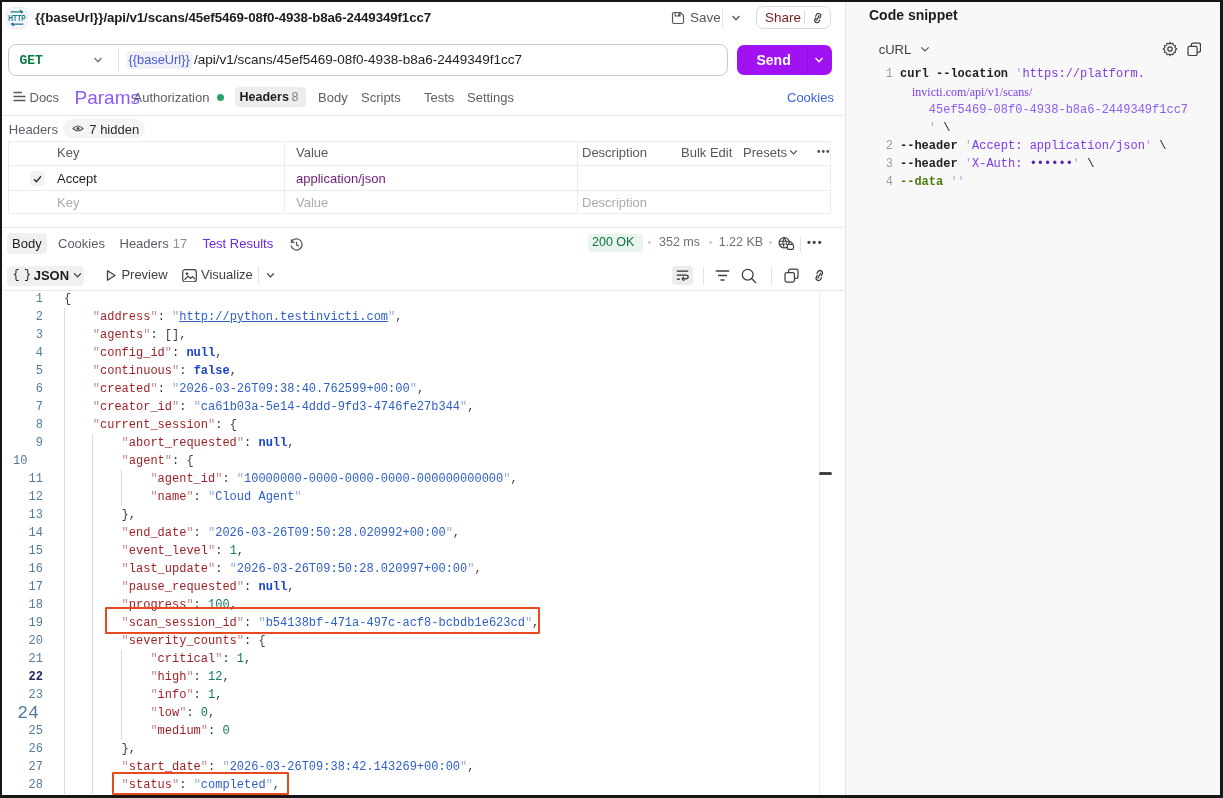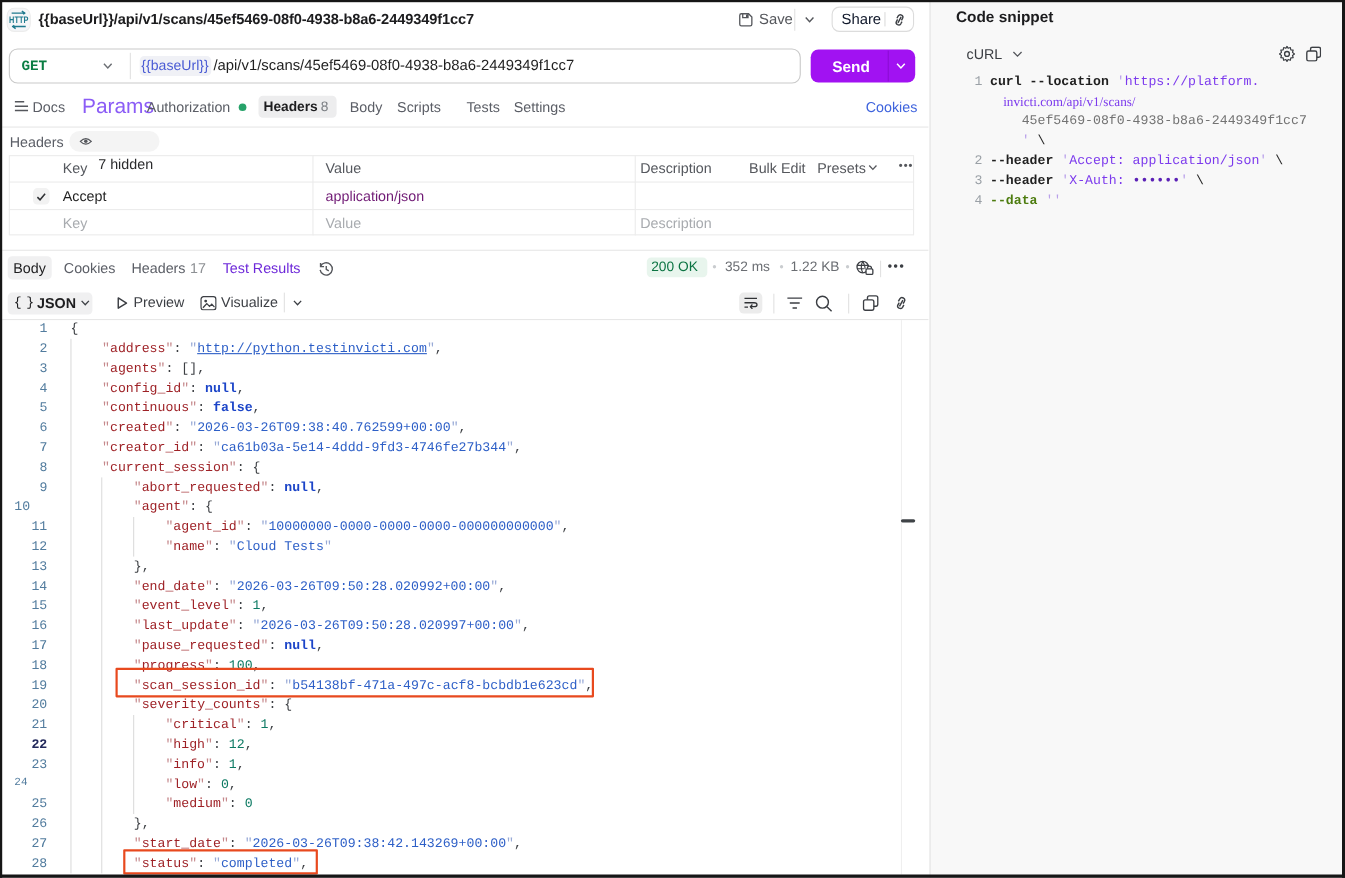--- a/index.html
+++ b/index.html
@@ -13,21 +13,21 @@
 <svg style="position:absolute;left:671px;top:11px;" width="14" height="14" viewBox="0 0 14 14" fill="none">
     <path d="M1.5 3 Q1.5 1.5 3 1.5 H9.5 L12.5 4.5 V11 Q12.5 12.5 11 12.5 H3 Q1.5 12.5 1.5 11 Z" stroke="#55575c" stroke-width="1.2"></path>
     <path d="M4.2 1.8 V5 H9 V1.8 M7.8 2.2 V4.4" stroke="#55575c" stroke-width="1.2"></path>
   </svg>
 <div style="position:absolute;left:690px;top:9.2px;line-height:17.5px;font-size:13.5px;color:#55575c;font-weight:400;font-family:'Liberation Sans', sans-serif;white-space:pre;">Save</div>
 <div style="position:absolute;left:722px;top:8px;width:1px;height:20px;background:#e2e2e2;"></div>
 <svg style="position:absolute;left:731px;top:14px;" width="10" height="8" viewBox="0 0 10 8" fill="none">
     <path d="M1.5 2 L5 5.8 L8.5 2" stroke="#55575c" stroke-width="1.3"></path>
   </svg>
 <div style="position:absolute;left:756px;top:6px;width:75px;height:23px;border:1px solid #dcdcdc;border-radius:7px;box-sizing:border-box;background:#fff;"></div>
-<div style="position:absolute;left:765px;top:9.2px;line-height:17.5px;font-size:13.5px;color:#0f172a;font-weight:400;font-family:'Liberation Sans', sans-serif;white-space:pre;">Share</div>
+<div style="position:absolute;left:765px;top:9.2px;line-height:17.5px;font-size:13.5px;color:#7f1d1d;font-weight:400;font-family:'Liberation Sans', sans-serif;white-space:pre;">Share</div>
 <div style="position:absolute;left:804px;top:11px;width:1px;height:13px;background:#dcdcdc;"></div>
 <svg style="position:absolute;left:811px;top:12px;" width="13" height="12" viewBox="0 0 13 12" fill="none">
     <path d="M5.3 8.8 L8.2 3.4 M4.4 4.6 L5.6 2.5 Q6.7 0.8 8.6 1.7 Q10.5 2.7 9.6 4.5 L8.5 6.5 M9 7.6 L7.9 9.6 Q6.8 11.3 4.9 10.4 Q3 9.4 3.9 7.6 L5 5.6" stroke="#3c3f44" stroke-width="1.25"></path>
   </svg>
 <div style="position:absolute;left:8px;top:44px;width:720px;height:31.5px;border:1px solid #c9c9c9;border-radius:8px;box-sizing:border-box;background:#fff;"></div>
 <div style="position:absolute;left:19.5px;top:51.5px;line-height:17px;font-size:13px;color:#0a7d43;font-weight:700;font-family:Liberation Mono, monospace;white-space:pre;">GET</div>
 <svg style="position:absolute;left:93px;top:56px;" width="10" height="8" viewBox="0 0 10 8" fill="none">
     <path d="M1.5 2 L5 5.8 L8.5 2" stroke="#6b6e73" stroke-width="1.3"></path>
   </svg>
 <div style="position:absolute;left:118px;top:48px;width:1px;height:24px;background:#e2e2e2;"></div>
@@ -55,21 +55,21 @@
 <div style="position:absolute;left:424px;top:88.5px;line-height:17px;font-size:13px;color:#5b5e66;font-weight:400;font-family:'Liberation Sans', sans-serif;white-space:pre;">Tests</div>
 <div style="position:absolute;left:467px;top:88.5px;line-height:17px;font-size:13px;color:#5b5e66;font-weight:400;font-family:'Liberation Sans', sans-serif;white-space:pre;">Settings</div>
 <div style="position:absolute;left:787px;top:88.5px;line-height:17px;font-size:13px;color:#3e63dd;font-weight:400;font-family:'Liberation Sans', sans-serif;white-space:pre;">Cookies</div>
 <div style="position:absolute;left:2px;top:115px;width:842px;height:1px;background:#e7e7e7;"></div>
 <div style="position:absolute;left:8.8px;top:120.5px;line-height:17px;font-size:13px;color:#5b5e66;font-weight:400;font-family:'Liberation Sans', sans-serif;white-space:pre;">Headers</div>
 <div style="position:absolute;left:62.8px;top:119px;width:82.5px;height:18.7px;background:#f4f4f4;border-radius:9.3px;"></div>
 <svg style="position:absolute;left:71.6px;top:123px;" width="12" height="11" viewBox="0 0 12 11" fill="none">
     <path d="M1 5.5 Q6 0.5 11 5.5 Q6 10.5 1 5.5 Z" stroke="#55575c" stroke-width="1.1"></path>
     <circle cx="6" cy="5.5" r="1.6" fill="#55575c"></circle>
   </svg>
-<div style="position:absolute;left:89.3px;top:120.5px;line-height:17px;font-size:13px;color:#2a2a2c;font-weight:400;font-family:'Liberation Sans', sans-serif;white-space:pre;margin-top:20px;">7 hidden</div>
+<div style="position:absolute;left:89.3px;top:120.5px;line-height:17px;font-size:13px;color:#2a2a2c;font-weight:400;font-family:'Liberation Sans', sans-serif;white-space:pre;">7 hidden</div>
 <div style="position:absolute;left:8px;top:140.5px;width:823.4px;height:73.5px;border:1px solid #ececec;box-sizing:border-box;"></div>
 <div style="position:absolute;left:8px;top:164.6px;width:823.4px;height:1px;background:#ececec;"></div>
 <div style="position:absolute;left:8px;top:189.6px;width:823.4px;height:1px;background:#ececec;"></div>
 <div style="position:absolute;left:284px;top:140.5px;width:1px;height:73.5px;background:#ececec;"></div>
 <div style="position:absolute;left:577px;top:140.5px;width:1px;height:73.5px;background:#ececec;"></div>
 <div style="position:absolute;left:57px;top:144.0px;line-height:17px;font-size:13px;color:#55585e;font-weight:400;font-family:'Liberation Sans', sans-serif;white-space:pre;">Key</div>
 <div style="position:absolute;left:296px;top:144.0px;line-height:17px;font-size:13px;color:#55585e;font-weight:400;font-family:'Liberation Sans', sans-serif;white-space:pre;">Value</div>
 <div style="position:absolute;left:582px;top:144.0px;line-height:17px;font-size:13px;color:#55585e;font-weight:400;font-family:'Liberation Sans', sans-serif;white-space:pre;">Description</div>
 <div style="position:absolute;left:681px;top:144.0px;line-height:17px;font-size:13px;color:#55575c;font-weight:400;font-family:'Liberation Sans', sans-serif;white-space:pre;">Bulk Edit</div>
 <div style="position:absolute;left:743px;top:144.0px;line-height:17px;font-size:13px;color:#55575c;font-weight:400;font-family:'Liberation Sans', sans-serif;white-space:pre;">Presets</div>
@@ -176,21 +176,21 @@
 <div style="position:absolute;left:92.8px;top:398px;line-height:18px;font-size:12px;font-family:'Liberation Mono', monospace;white-space:pre;"><span class="kq">"</span><span class="k">creator_id</span><span class="kq">"</span><span class="p">: </span><span class="sq">"</span><span class="s">ca61b03a-5e14-4ddd-9fd3-4746fe27b344</span><span class="sq">"</span><span class="p">,</span></div>
 <div style="position:absolute;left:13px;top:416px;width:30px;text-align:right;line-height:18px;font-size:12px;color:#527c9e;font-weight:400;font-family:'Liberation Mono', monospace;">8</div>
 <div style="position:absolute;left:92.8px;top:416px;line-height:18px;font-size:12px;font-family:'Liberation Mono', monospace;white-space:pre;"><span class="kq">"</span><span class="k">current_session</span><span class="kq">"</span><span class="p">: {</span></div>
 <div style="position:absolute;left:13px;top:434px;width:30px;text-align:right;line-height:18px;font-size:12px;color:#527c9e;font-weight:400;font-family:'Liberation Mono', monospace;">9</div>
 <div style="position:absolute;left:121.6px;top:434px;line-height:18px;font-size:12px;font-family:'Liberation Mono', monospace;white-space:pre;"><span class="kq">"</span><span class="k">abort_requested</span><span class="kq">"</span><span class="p">: </span><span class="b">null</span><span class="p">,</span></div>
 <div style="position:absolute;left:13px;top:452px;width:30px;text-align:left;line-height:18px;font-size:12px;color:#527c9e;font-weight:400;font-family:'Liberation Mono', monospace;">10</div>
 <div style="position:absolute;left:121.6px;top:452px;line-height:18px;font-size:12px;font-family:'Liberation Mono', monospace;white-space:pre;"><span class="kq">"</span><span class="k">agent</span><span class="kq">"</span><span class="p">: {</span></div>
 <div style="position:absolute;left:13px;top:470px;width:30px;text-align:right;line-height:18px;font-size:12px;color:#527c9e;font-weight:400;font-family:'Liberation Mono', monospace;">11</div>
 <div style="position:absolute;left:150.4px;top:470px;line-height:18px;font-size:12px;font-family:'Liberation Mono', monospace;white-space:pre;"><span class="kq">"</span><span class="k">agent_id</span><span class="kq">"</span><span class="p">: </span><span class="sq">"</span><span class="s">10000000-0000-0000-0000-000000000000</span><span class="sq">"</span><span class="p">,</span></div>
 <div style="position:absolute;left:13px;top:488px;width:30px;text-align:right;line-height:18px;font-size:12px;color:#527c9e;font-weight:400;font-family:'Liberation Mono', monospace;">12</div>
-<div style="position:absolute;left:150.4px;top:488px;line-height:18px;font-size:12px;font-family:'Liberation Mono', monospace;white-space:pre;"><span class="kq">"</span><span class="k">name</span><span class="kq">"</span><span class="p">: </span><span class="sq">"</span><span class="s">Cloud Tests</span><span class="sq">"</span></div>
+<div style="position:absolute;left:150.4px;top:488px;line-height:18px;font-size:12px;font-family:'Liberation Mono', monospace;white-space:pre;"><span class="kq">"</span><span class="k">name</span><span class="kq">"</span><span class="p">: </span><span class="sq">"</span><span class="s">Cloud Agent</span><span class="sq">"</span></div>
 <div style="position:absolute;left:13px;top:506px;width:30px;text-align:right;line-height:18px;font-size:12px;color:#527c9e;font-weight:400;font-family:'Liberation Mono', monospace;">13</div>
 <div style="position:absolute;left:121.6px;top:506px;line-height:18px;font-size:12px;font-family:'Liberation Mono', monospace;white-space:pre;"><span class="p">},</span></div>
 <div style="position:absolute;left:13px;top:524px;width:30px;text-align:right;line-height:18px;font-size:12px;color:#527c9e;font-weight:400;font-family:'Liberation Mono', monospace;">14</div>
 <div style="position:absolute;left:121.6px;top:524px;line-height:18px;font-size:12px;font-family:'Liberation Mono', monospace;white-space:pre;"><span class="kq">"</span><span class="k">end_date</span><span class="kq">"</span><span class="p">: </span><span class="sq">"</span><span class="s">2026-03-26T09:50:28.020992+00:00</span><span class="sq">"</span><span class="p">,</span></div>
 <div style="position:absolute;left:13px;top:542px;width:30px;text-align:right;line-height:18px;font-size:12px;color:#527c9e;font-weight:400;font-family:'Liberation Mono', monospace;">15</div>
 <div style="position:absolute;left:121.6px;top:542px;line-height:18px;font-size:12px;font-family:'Liberation Mono', monospace;white-space:pre;"><span class="kq">"</span><span class="k">event_level</span><span class="kq">"</span><span class="p">: </span><span class="n">1</span><span class="p">,</span></div>
 <div style="position:absolute;left:13px;top:560px;width:30px;text-align:right;line-height:18px;font-size:12px;color:#527c9e;font-weight:400;font-family:'Liberation Mono', monospace;">16</div>
 <div style="position:absolute;left:121.6px;top:560px;line-height:18px;font-size:12px;font-family:'Liberation Mono', monospace;white-space:pre;"><span class="kq">"</span><span class="k">last_update</span><span class="kq">"</span><span class="p">: </span><span class="sq">"</span><span class="s">2026-03-26T09:50:28.020997+00:00</span><span class="sq">"</span><span class="p">,</span></div>
 <div style="position:absolute;left:13px;top:578px;width:30px;text-align:right;line-height:18px;font-size:12px;color:#527c9e;font-weight:400;font-family:'Liberation Mono', monospace;">17</div>
 <div style="position:absolute;left:121.6px;top:578px;line-height:18px;font-size:12px;font-family:'Liberation Mono', monospace;white-space:pre;"><span class="kq">"</span><span class="k">pause_requested</span><span class="kq">"</span><span class="p">: </span><span class="b">null</span><span class="p">,</span></div>
@@ -199,21 +199,21 @@
 <div style="position:absolute;left:13px;top:614px;width:30px;text-align:right;line-height:18px;font-size:12px;color:#527c9e;font-weight:400;font-family:'Liberation Mono', monospace;">19</div>
 <div style="position:absolute;left:121.6px;top:614px;line-height:18px;font-size:12px;font-family:'Liberation Mono', monospace;white-space:pre;"><span class="kq">"</span><span class="k">scan_session_id</span><span class="kq">"</span><span class="p">: </span><span class="sq">"</span><span class="s">b54138bf-471a-497c-acf8-bcbdb1e623cd</span><span class="sq">"</span><span class="p">,</span></div>
 <div style="position:absolute;left:13px;top:632px;width:30px;text-align:right;line-height:18px;font-size:12px;color:#527c9e;font-weight:400;font-family:'Liberation Mono', monospace;">20</div>
 <div style="position:absolute;left:121.6px;top:632px;line-height:18px;font-size:12px;font-family:'Liberation Mono', monospace;white-space:pre;"><span class="kq">"</span><span class="k">severity_counts</span><span class="kq">"</span><span class="p">: {</span></div>
 <div style="position:absolute;left:13px;top:650px;width:30px;text-align:right;line-height:18px;font-size:12px;color:#527c9e;font-weight:400;font-family:'Liberation Mono', monospace;">21</div>
 <div style="position:absolute;left:150.4px;top:650px;line-height:18px;font-size:12px;font-family:'Liberation Mono', monospace;white-space:pre;"><span class="kq">"</span><span class="k">critical</span><span class="kq">"</span><span class="p">: </span><span class="n">1</span><span class="p">,</span></div>
 <div style="position:absolute;left:13px;top:668px;width:30px;text-align:right;line-height:18px;font-size:12px;color:#232a5c;font-weight:700;font-family:'Liberation Mono', monospace;">22</div>
 <div style="position:absolute;left:150.4px;top:668px;line-height:18px;font-size:12px;font-family:'Liberation Mono', monospace;white-space:pre;"><span class="kq">"</span><span class="k">high</span><span class="kq">"</span><span class="p">: </span><span class="n">12</span><span class="p">,</span></div>
 <div style="position:absolute;left:13px;top:686px;width:30px;text-align:right;line-height:18px;font-size:12px;color:#527c9e;font-weight:400;font-family:'Liberation Mono', monospace;">23</div>
 <div style="position:absolute;left:150.4px;top:686px;line-height:18px;font-size:12px;font-family:'Liberation Mono', monospace;white-space:pre;"><span class="kq">"</span><span class="k">info</span><span class="kq">"</span><span class="p">: </span><span class="n">1</span><span class="p">,</span></div>
-<div style="position:absolute;left:13px;top:704px;width:30px;text-align:left;line-height:18px;font-size:10px;color:#527c9e;font-weight:400;font-family:'Liberation Mono', monospace;">24</div>
+<div style="position:absolute;left:13px;top:704px;width:30px;text-align:center;line-height:18px;font-size:18px;color:#527c9e;font-weight:400;font-family:'Liberation Mono', monospace;">24</div>
 <div style="position:absolute;left:150.4px;top:704px;line-height:18px;font-size:12px;font-family:'Liberation Mono', monospace;white-space:pre;"><span class="kq">"</span><span class="k">low</span><span class="kq">"</span><span class="p">: </span><span class="n">0</span><span class="p">,</span></div>
 <div style="position:absolute;left:13px;top:722px;width:30px;text-align:right;line-height:18px;font-size:12px;color:#527c9e;font-weight:400;font-family:'Liberation Mono', monospace;">25</div>
 <div style="position:absolute;left:150.4px;top:722px;line-height:18px;font-size:12px;font-family:'Liberation Mono', monospace;white-space:pre;"><span class="kq">"</span><span class="k">medium</span><span class="kq">"</span><span class="p">: </span><span class="n">0</span></div>
 <div style="position:absolute;left:13px;top:740px;width:30px;text-align:right;line-height:18px;font-size:12px;color:#527c9e;font-weight:400;font-family:'Liberation Mono', monospace;">26</div>
 <div style="position:absolute;left:121.6px;top:740px;line-height:18px;font-size:12px;font-family:'Liberation Mono', monospace;white-space:pre;"><span class="p">},</span></div>
 <div style="position:absolute;left:13px;top:758px;width:30px;text-align:right;line-height:18px;font-size:12px;color:#527c9e;font-weight:400;font-family:'Liberation Mono', monospace;">27</div>
 <div style="position:absolute;left:121.6px;top:758px;line-height:18px;font-size:12px;font-family:'Liberation Mono', monospace;white-space:pre;"><span class="kq">"</span><span class="k">start_date</span><span class="kq">"</span><span class="p">: </span><span class="sq">"</span><span class="s">2026-03-26T09:38:42.143269+00:00</span><span class="sq">"</span><span class="p">,</span></div>
 <div style="position:absolute;left:13px;top:776px;width:30px;text-align:right;line-height:18px;font-size:12px;color:#527c9e;font-weight:400;font-family:'Liberation Mono', monospace;">28</div>
 <div style="position:absolute;left:121.6px;top:776px;line-height:18px;font-size:12px;font-family:'Liberation Mono', monospace;white-space:pre;"><span class="kq">"</span><span class="k">status</span><span class="kq">"</span><span class="p">: </span><span class="sq">"</span><span class="s">completed</span><span class="sq">"</span><span class="p">,</span></div>
 <div style="position:absolute;left:105px;top:606.5px;width:435px;height:27.5px;border:2.5px solid #e8491e;box-sizing:border-box;border-radius:1px;"></div>
@@ -227,21 +227,21 @@
     <circle cx="8" cy="8" r="2.2" stroke="#3c3f44" stroke-width="1.25"></circle>
     <path d="M8 1.2 L9 2.9 L11 2.2 L11.5 4.3 L13.6 4.5 L13 6.6 L14.8 8 L13 9.4 L13.6 11.5 L11.5 11.7 L11 13.8 L9 13.1 L8 14.8 L7 13.1 L5 13.8 L4.5 11.7 L2.4 11.5 L3 9.4 L1.2 8 L3 6.6 L2.4 4.5 L4.5 4.3 L5 2.2 L7 2.9 Z" stroke="#3c3f44" stroke-width="1.1" stroke-linejoin="round"></path>
   </svg>
 <svg style="position:absolute;left:1186.5px;top:41.5px;" width="14.5" height="14.5" viewBox="0 0 14.5 14.5" fill="none">
     <path d="M4.4 4.4 V2.6 Q4.4 1 6 1 H11.9 Q13.5 1 13.5 2.6 V8.5 Q13.5 10.1 11.9 10.1 H10.1" stroke="#3c3f44" stroke-width="1.25"></path>
     <rect x="1" y="4.4" width="9.1" height="9.1" rx="1.6" stroke="#3c3f44" stroke-width="1.25"></rect>
   </svg>
 <div style="position:absolute;left:875px;top:65px;width:18px;text-align:right;line-height:18px;font-size:12px;color:#9aa0a6;font-family:'Liberation Mono', monospace;">1</div>
 <div style="position:absolute;left:900px;top:65px;line-height:18px;font-size:12px;font-family:'Liberation Mono', monospace;white-space:pre;"><span style="color:#1f1f1f;font-weight:bold;">curl</span><span style="color:#1f1f1f;"> </span><span style="color:#1f1f1f;font-weight:bold;">--location</span><span style="color:#1f1f1f;"> </span><span style="color:#b9a0ea;">'</span><span style="color:#7c3aed;">https://platform.</span></div>
 <div style="position:absolute;left:900px;top:83px;line-height:18px;font-size:12px;font-family:Liberation Serif, serif;white-space:pre;"><span style="color:#7c3aed;">    invicti.com/api/v1/scans/</span></div>
-<div style="position:absolute;left:900px;top:101px;line-height:18px;font-size:12px;font-family:'Liberation Mono', monospace;white-space:pre;"><span style="color:#737373;text-align:center;">    45ef5469-08f0-4938-b8a6-2449349f1cc7</span></div>
+<div style="position:absolute;left:900px;top:101px;line-height:18px;font-size:12px;font-family:'Liberation Mono', monospace;white-space:pre;"><span style="color:#8b5cf6;text-align:center;">    45ef5469-08f0-4938-b8a6-2449349f1cc7</span></div>
 <div style="position:absolute;left:900px;top:119px;line-height:18px;font-size:12px;font-family:'Liberation Mono', monospace;white-space:pre;"><span style="color:#b9a0ea;">    '</span><span style="color:#1f1f1f;"> \</span></div>
 <div style="position:absolute;left:875px;top:137px;width:18px;text-align:right;line-height:18px;font-size:12px;color:#9aa0a6;font-family:'Liberation Mono', monospace;">2</div>
 <div style="position:absolute;left:900px;top:137px;line-height:18px;font-size:12px;font-family:'Liberation Mono', monospace;white-space:pre;"><span style="color:#1f1f1f;font-weight:bold;">--header</span><span style="color:#1f1f1f;"> </span><span style="color:#b9a0ea;">'</span><span style="color:#7c3aed;">Accept: application/json</span><span style="color:#b9a0ea;">'</span><span style="color:#1f1f1f;"> \</span></div>
 <div style="position:absolute;left:875px;top:155px;width:18px;text-align:right;line-height:18px;font-size:12px;color:#9aa0a6;font-family:'Liberation Mono', monospace;">3</div>
 <div style="position:absolute;left:900px;top:155px;line-height:18px;font-size:12px;font-family:'Liberation Mono', monospace;white-space:pre;"><span style="color:#1f1f1f;font-weight:bold;">--header</span><span style="color:#1f1f1f;"> </span><span style="color:#b9a0ea;">'</span><span style="color:#7c3aed;">X-Auth: </span><span style="color:#5b21b6;">••••••</span><span style="color:#b9a0ea;">'</span><span style="color:#1f1f1f;"> \</span></div>
 <div style="position:absolute;left:875px;top:173px;width:18px;text-align:right;line-height:18px;font-size:12px;color:#9aa0a6;font-family:'Liberation Mono', monospace;">4</div>
 <div style="position:absolute;left:900px;top:173px;line-height:18px;font-size:12px;font-family:'Liberation Mono', monospace;white-space:pre;"><span style="color:#4d7c0f;font-weight:bold;">--data</span><span style="color:#1f1f1f;"> </span><span style="color:#b9a0ea;">''</span></div>
 <div style="position:absolute;left:0px;top:0px;width:1223px;height:2px;background:#161616;"></div>
 <div style="position:absolute;left:0px;top:0px;width:2px;height:798px;background:#161616;"></div>
 <div style="position:absolute;left:1220px;top:0px;width:3px;height:798px;background:#161616;"></div>

